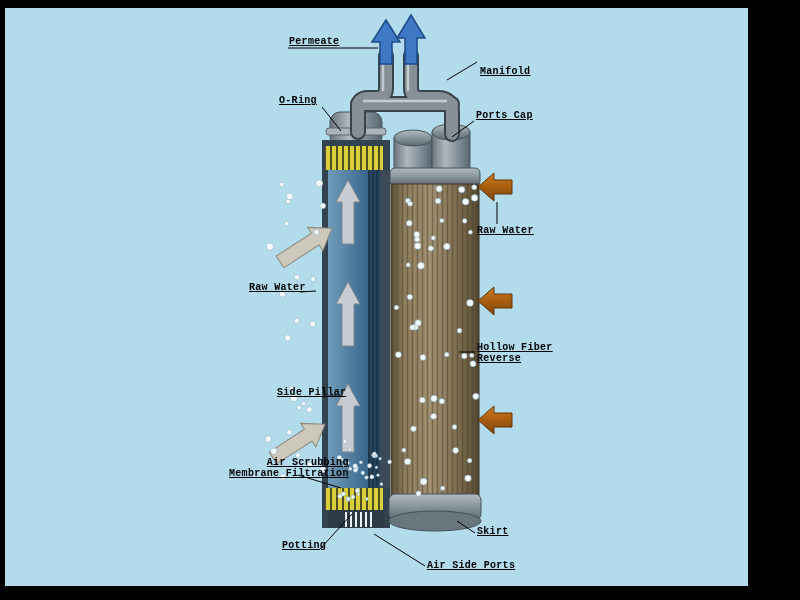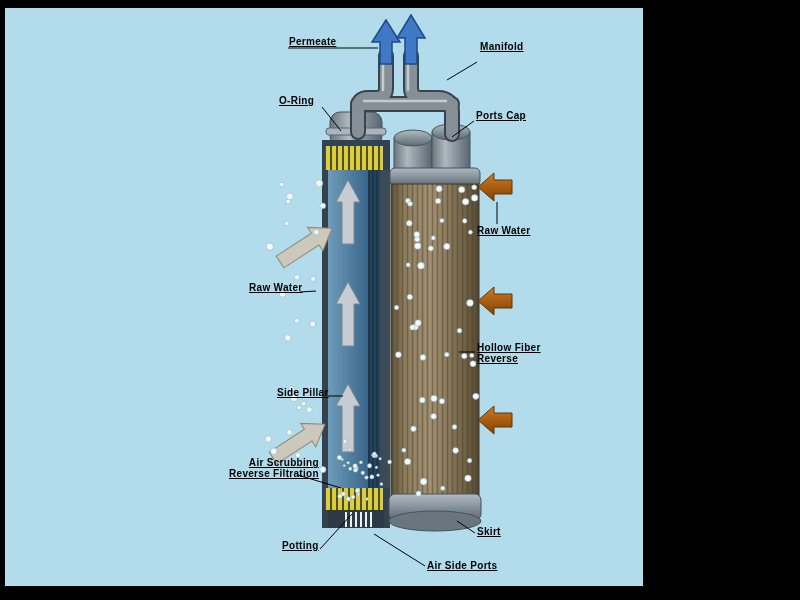--- a/index.html
+++ b/index.html
@@ -1,17 +1,17 @@
 <!DOCTYPE html>
 <html><head>
 <meta charset="utf-8">
 <style>
   html,body{margin:0;padding:0;background:#000;}
-  #stage{position:relative;width:643px;height:600px;background:#000;overflow:hidden;
-         font-family:Liberation Sans, sans-serif;}
+  #stage{position:relative;width:748px;height:600px;background:#000;overflow:hidden;
+         font-family:Liberation Mono, monospace;}
   #scene{position:absolute;left:0;top:0;}
   .lbl{position:absolute;font-size:10px;font-weight:bold;color:#000;
        letter-spacing:.3px;line-height:11px;white-space:nowrap;}
   .lbl span{text-decoration:underline;}
   .dots circle{fill:#f3f9fc;stroke:#7fa8bd;stroke-width:.5;}
   .leader{stroke:#000;stroke-width:1;fill:none;}
 </style>
 </head>
 <body>
 
@@ -258,31 +258,31 @@
     <path d="M475,352 L459,352"></path>
     <path d="M328,396 L343,396"></path>
     <path d="M298,475 L341,488"></path>
     <path d="M320,549 L352,514"></path>
     <path d="M425,566 L374,534"></path>
     <path d="M475,533 L457,521"></path>
   </g>
 </svg>
 
 <div class="lbl" style="left:289px;top:36px;"><span>Permeate</span></div>
-<div class="lbl" style="left:480px;top:41px;"><span>Manifold</span></div>
+<div class="lbl" style="left:480px;top:66px;"><span>Manifold</span></div>
 <div class="lbl" style="left:279px;top:95px;"><span>O-Ring</span></div>
 <div class="lbl" style="left:476px;top:110px;"><span>Ports Cap</span></div>
 <div class="lbl" style="left:477px;top:225px;"><span>Raw Water</span></div>
 <div class="lbl" style="left:249px;top:282px;"><span>Raw Water</span></div>
 <div class="lbl" style="left:477px;top:342px;">
   <span>Hollow Fiber</span><br>
   <span>Reverse</span>
 </div>
 <div class="lbl" style="left:277px;top:387px;"><span>Side Pillar</span></div>
 <div class="lbl" style="left:229px;top:457px;text-align:right;">
   <span>Air Scrubbing</span><br>
-  <span>Reverse Filtration</span>
+  <span>Membrane Filtration</span>
 </div>
 <div class="lbl" style="left:282px;top:540px;"><span>Potting</span></div>
 <div class="lbl" style="left:427px;top:560px;"><span>Air Side Ports</span></div>
 <div class="lbl" style="left:477px;top:526px;text-align:right;"><span>Skirt</span></div>
 
 </div>
 
 </body></html>

